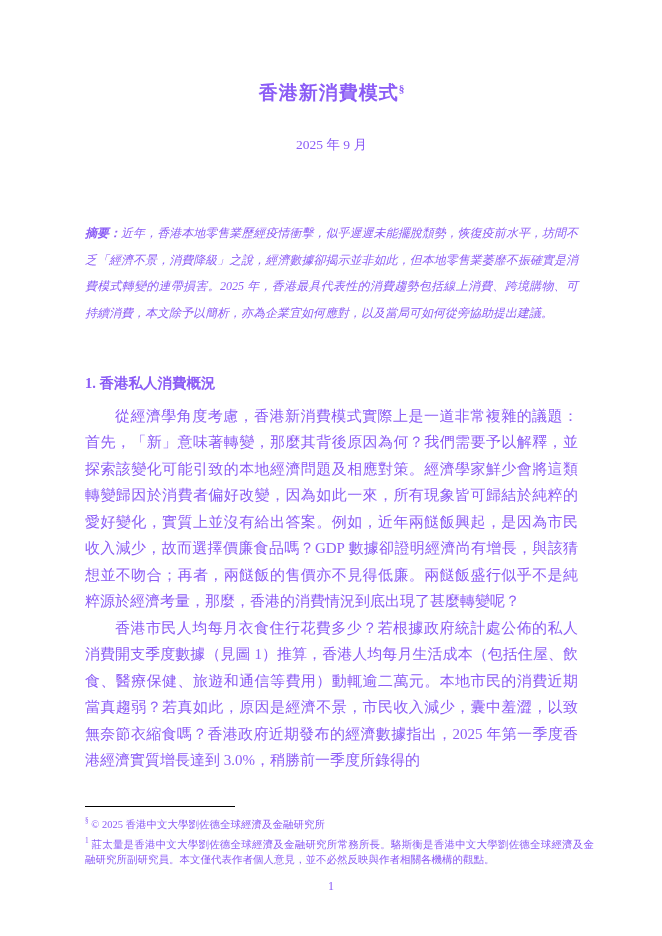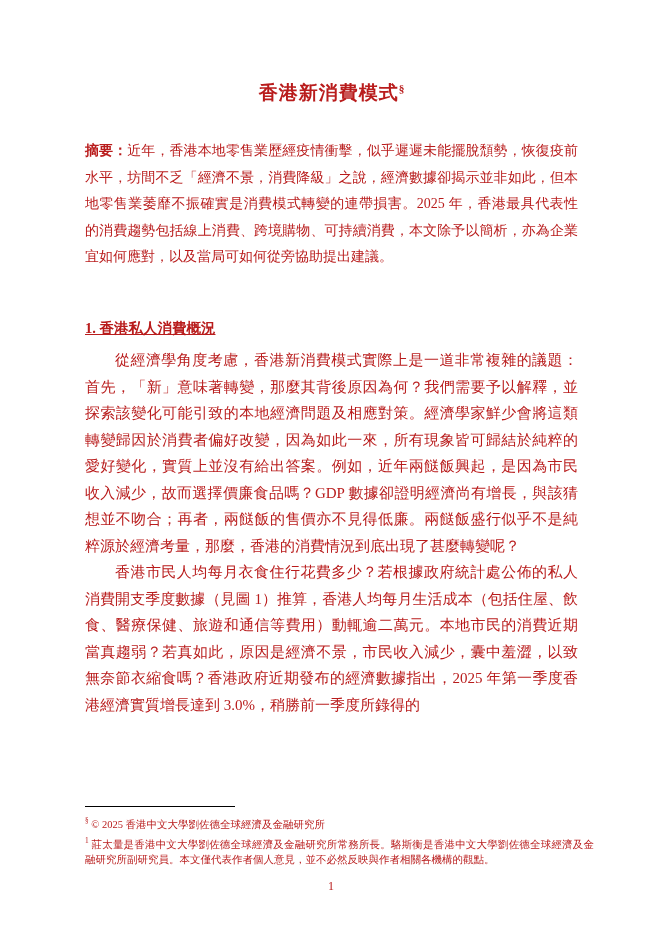--- a/index.html
+++ b/index.html
@@ -3,21 +3,21 @@
 <meta charset="utf-8">
 <style>
   * { margin: 0; padding: 0; box-sizing: border-box; }
   html, body { background: #e8e8e8; }
   .page {
     position: relative;
     width: 662px;
     height: 936px;
     margin: 0 auto;
     background: #ffffff;
-    color: #b91c1c;
+    color: #8b5cf6;
     font-family: "Liberation Serif", serif;
     overflow: hidden;
   }
   .content {
     padding: 80px 84px 0 85px;
   }
   .paper-title {
     text-align: center;
     font-size: 19px;
     font-weight: bold;
@@ -33,32 +33,32 @@
     font-weight: bold;
     margin-top: 56px;
     letter-spacing: 1px;
   }
   .date-line {
     text-align: center;
     font-size: 13.5px;
     margin-top: 30px;
   }
   .abstract {
-    margin-top: 32px;
-    font-size: 14px;
+    margin-top: 66px;
+    font-size: 12px;
     line-height: 26.5px;
     text-align: justify;
+    font-style: italic;
   }
   .abstract-label { font-weight: bold; }
   .section-heading {
     margin-top: 44px;
     font-size: 14.5px;
     font-weight: bold;
     line-height: 26.5px;
-    text-decoration: underline;
   }
   .body-paragraph {
     margin-top: 6px;
     font-size: 15px;
     line-height: 26.5px;
     text-align: justify;
     text-indent: 2em;
   }
   .body-paragraph + .body-paragraph { margin-top: 0; }
   .footnotes {
@@ -89,20 +89,21 @@
 </style>
 </head>
 <body>
 
 <div class="page">
   <div class="content">
 
     <h1 class="paper-title"><span>香港新消費模式</span><sup>§</sup></h1>
 
 
+    <div class="date-line">2025 年 9 月</div>
 
     <p class="abstract"><span class="abstract-label">摘要：</span><span>近年，香港本地零售業歷經疫情衝擊，似乎遲遲未能擺脫頹勢，恢復疫前水平，坊間不乏「經濟不景，消費降級」之說，經濟數據卻揭示並非如此，但本地零售業萎靡不振確實是消費模式轉變的連帶損害。2025 年，香港最具代表性的消費趨勢包括線上消費、跨境購物、可持續消費，本文除予以簡析，亦為企業宜如何應對，以及當局可如何從旁協助提出建議。</span></p>
 
     <h2 class="section-heading">1. 香港私人消費概況</h2>
 
     <p class="body-paragraph">從經濟學角度考慮，香港新消費模式實際上是一道非常複雜的議題：首先，「新」意味著轉變，那麼其背後原因為何？我們需要予以解釋，並探索該變化可能引致的本地經濟問題及相應對策。經濟學家鮮少會將這類轉變歸因於消費者偏好改變，因為如此一來，所有現象皆可歸結於純粹的愛好變化，實質上並沒有給出答案。例如，近年兩餸飯興起，是因為市民收入減少，故而選擇價廉食品嗎？GDP 數據卻證明經濟尚有增長，與該猜想並不吻合；再者，兩餸飯的售價亦不見得低廉。兩餸飯盛行似乎不是純粹源於經濟考量，那麼，香港的消費情況到底出現了甚麼轉變呢？</p>
 
     <p class="body-paragraph">香港市民人均每月衣食住行花費多少？若根據政府統計處公佈的私人消費開支季度數據（見圖 1）推算，香港人均每月生活成本（包括住屋、飲食、醫療保健、旅遊和通信等費用）動輒逾二萬元。本地市民的消費近期當真趨弱？若真如此，原因是經濟不景，市民收入減少，囊中羞澀，以致無奈節衣縮食嗎？香港政府近期發布的經濟數據指出，2025 年第一季度香港經濟實質增長達到 3.0%，稍勝前一季度所錄得的</p>
 
   </div>

